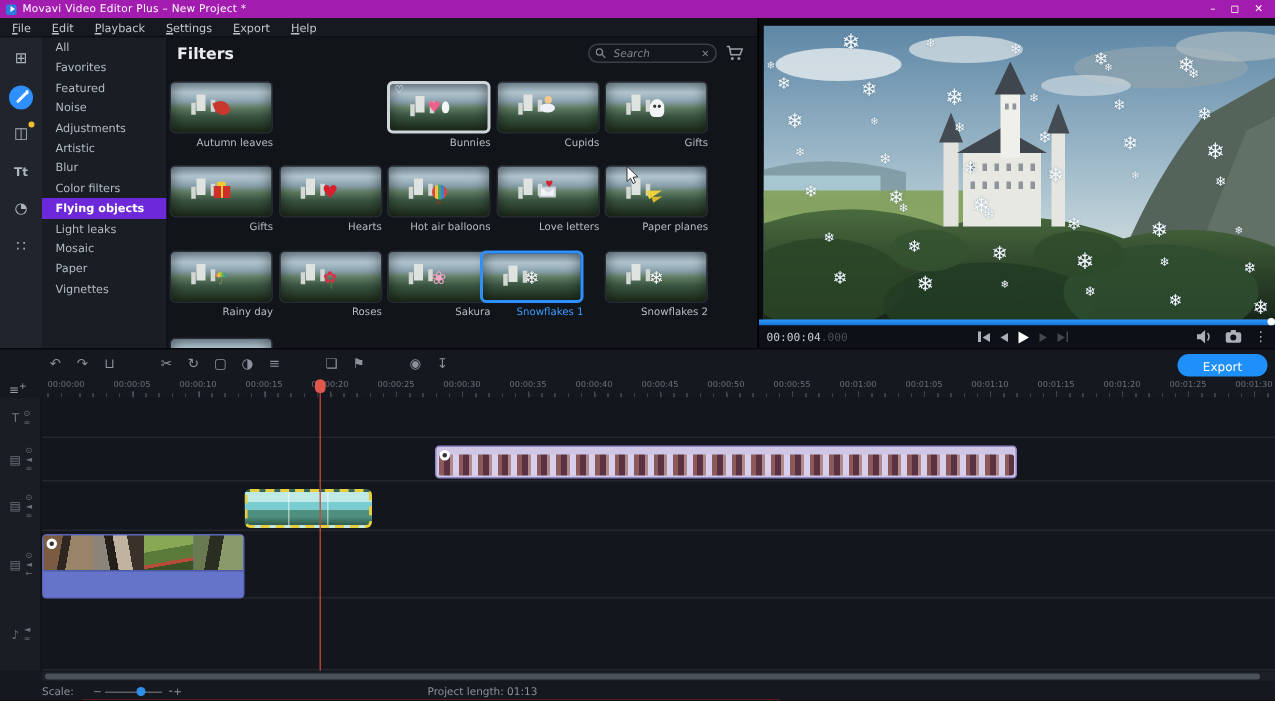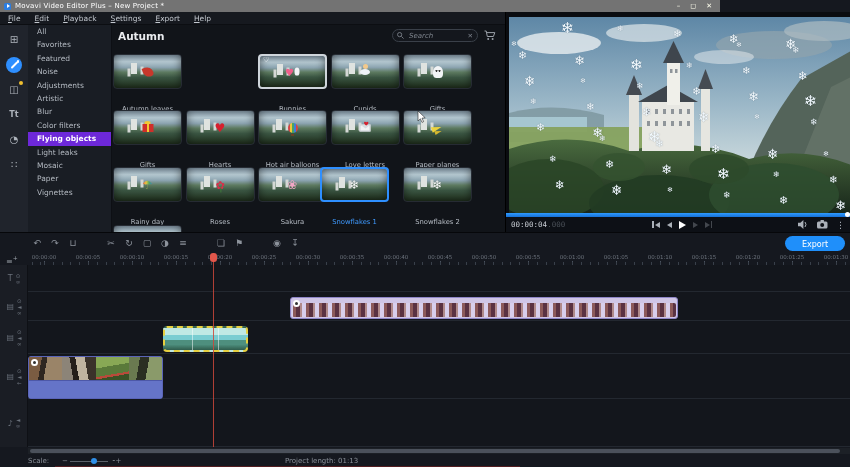--- a/index.html
+++ b/index.html
@@ -1,21 +1,21 @@
 <!DOCTYPE html>
 <html><head>
 <meta charset="utf-8">
 <style>
   html,body{margin:0;padding:0;background:#000;}
   .app{position:relative;width:850px;height:467px;background:#15181f;overflow:hidden;
        font-family:"DejaVu Sans","Liberation Sans",sans-serif;color:#c6cbd2;
        -webkit-font-smoothing:antialiased;}
 
   
-  .titlebar{position:absolute;left:0;top:0;width:720px;height:12px;background:#737373;
+  .titlebar{position:absolute;left:0;top:0;width:850px;height:12px;background:#a21caf;
             display:flex;align-items:center;}
   .appicon{width:7px;height:7px;margin:0 4px 0 4px;background:#2b7de0;border-radius:1.5px;position:relative;}
   .appicon::after{content:"";position:absolute;left:2.5px;top:1.5px;border:2px solid transparent;border-left:3px solid #fff;}
   .wtitle{font-size:7px;color:#fff;letter-spacing:.2px;}
   .wctrls{margin-left:auto;display:flex;gap:10px;padding-right:8px;}
   .wctrl{font-size:7px;color:#ffe;line-height:12px;cursor:default;}
 
   
   .menubar{position:absolute;left:0;top:12px;width:850px;height:13px;background:#16191f;
            display:flex;align-items:center;gap:14px;padding-left:8px;box-sizing:border-box;
@@ -56,21 +56,21 @@
   .fcell{position:absolute;width:69px;}
   .thumb{position:relative;width:69px;height:35px;border-radius:4px;overflow:hidden;border:1px solid #262b33;
          box-sizing:border-box;
          background:linear-gradient(180deg,#93a9b9 0%,#b9cdd6 20%,#8aa2ae 38%,#5d7a60 52%,#3a5542 68%,#22331f 100%);
          box-shadow:inset 0 0 10px rgba(0,0,0,.55);}
   .thumb::before{content:"";position:absolute;left:17px;top:8px;width:6px;height:11px;background:#dfe3e0;
                  box-shadow:8px 2px 0 -1.5px #d4d8d5, -5px 4px 0 -1.5px #d4d8d5;}
   .thumb.sel{border:2px solid #cfd5db;}
   .thumb.applied{border:2px solid #2e8fff;}
   .fav{position:absolute;left:3px;top:0px;color:#fff;font-size:7px;}
-  .flabel{margin-top:16px;text-align:center;font-size:6.8px;color:#b6bcc4;white-space:nowrap;}
+  .flabel{margin-top:2px;text-align:right;font-size:6.8px;color:#b6bcc4;white-space:nowrap;}
   .flabel.applied{color:#3f9aff;}
   .ficon{position:absolute;left:50%;top:50%;transform:translate(-50%,-50%);display:flex;align-items:center;justify-content:center;}
 
   
   [data-icon="autumn-leaves"]{width:10px;height:10px;background:#c8382c;border-radius:0 75% 40% 75%;transform:translate(-50%,-50%) rotate(-20deg);}
   [data-icon="balloons"]{width:10px;height:12px;background:radial-gradient(circle at 35% 30%,#85c6f2,#2f86d8);border-radius:50% 50% 46% 46%;}
   [data-icon="balloons"]::after{content:"";position:absolute;left:4.5px;top:12px;width:1px;height:4px;background:#9fb4c4;}
   [data-icon="bunnies"]::before{content:"♥";color:#ef5f8a;font-size:10px;}
   [data-icon="bunnies"]::after{content:"";width:5px;height:8px;background:#f2f4f6;border-radius:50% 50% 45% 45%;margin-left:1px;}
   [data-icon="cupids"]{width:10px;height:6px;background:#eef2f8;border-radius:50%;}
@@ -235,21 +235,21 @@
         <div class="cat-item">Color filters</div>
         <div class="cat-item selected">Flying objects</div>
         <div class="cat-item">Light leaks</div>
         <div class="cat-item">Mosaic</div>
         <div class="cat-item">Paper</div>
         <div class="cat-item">Vignettes</div>
       </div>
   </div>
 
   <div class="filters">
-    <span class="ftitle">Autumn</span>
+    <span class="ftitle">Filters</span>
     <div class="search">
       <svg width="7" height="7" viewBox="0 0 8 8">
         <circle cx="3" cy="3" r="2.4" fill="none" stroke="#7e848d" stroke-width="1"></circle>
         <line x1="5" y1="5" x2="7.5" y2="7.5" stroke="#7e848d" stroke-width="1"></line>
       </svg>
       <input placeholder="Search" style="">
       <span class="clear">✕</span>
     </div>
     <svg class="cart" viewBox="0 0 12 11">
       <path d="M0.5 1 H2.2 L3.3 6.5 H9.4 L10.8 2.6 H3" fill="none" stroke="#9aa0a8" stroke-width="1"></path>

